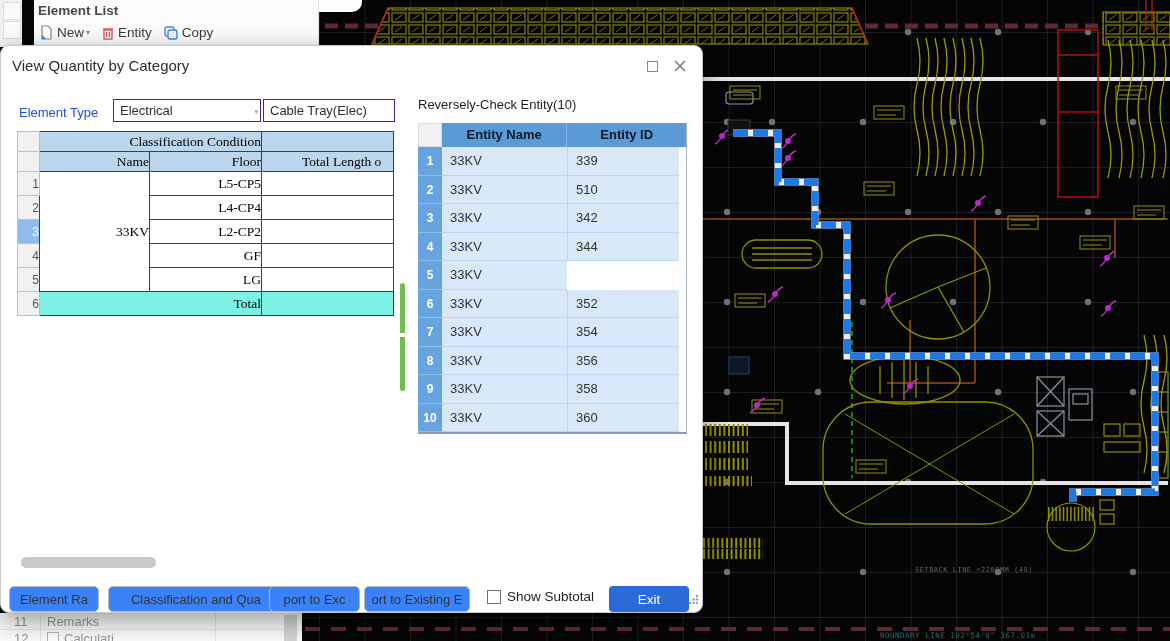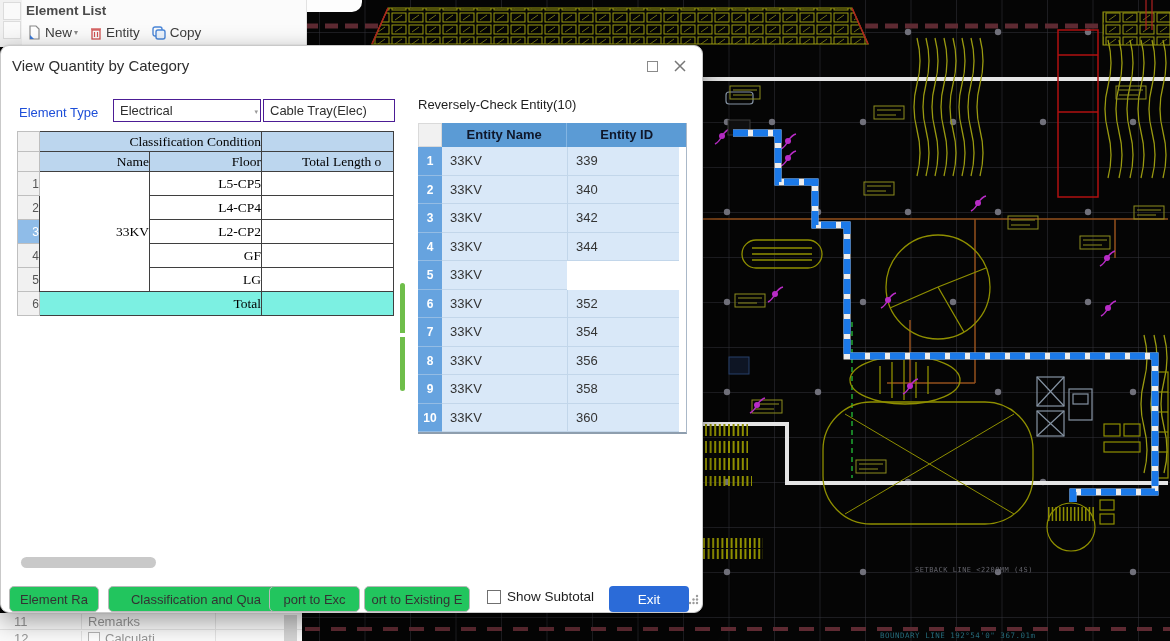--- a/index.html
+++ b/index.html
@@ -6,32 +6,32 @@
   .screen{position:relative;width:1170px;height:641px;overflow:hidden;background:#fff;
           font-family:"Liberation Sans",sans-serif;-webkit-font-smoothing:antialiased;}
   svg text{font-family:"DejaVu Sans Mono",monospace;}
 
   
   .cad{position:absolute;left:0;top:0;z-index:0;}
 
   
   .left-strip{position:absolute;left:0;top:0;width:22px;height:47px;background:#F1F1F1;z-index:2;}
   .left-strip .box{position:absolute;left:3px;width:16px;height:16px;background:#FAFAFA;border:1px solid #DCDCDC;}
-  .el-panel{position:absolute;left:22px;top:0;width:284px;height:47px;background:#FBFBFB;z-index:2;
+  .el-panel{position:absolute;left:34px;top:0;width:284px;height:47px;background:#FBFBFB;z-index:2;
             border-right:1px solid #E2E2E2;text-align:center;}
   .el-title{position:absolute;left:4px;top:3px;font-size:13.5px;font-weight:bold;color:#4A4A4A;}
   .el-toolbar{position:absolute;left:2px;top:24px;display:flex;align-items:center;gap:4px;font-size:13.5px;color:#3C3C3C;}
   .tbtn{display:flex;align-items:center;gap:4px;padding:1px 4px;cursor:default;}
   .caret{font-size:8px;color:#888;margin-left:-2px;}
   .corner-stub{position:absolute;left:300px;top:0;width:62px;height:12px;background:#FDFDFD;
                border-radius:0 0 10px 0;z-index:1;}
 
   
   .prop-panel{position:absolute;left:0;top:613px;width:302px;height:28px;background:#FBFBFB;z-index:2;overflow:hidden;}
-  .prop-row{display:flex;height:16px;align-items:center;color:#979797;font-size:13px;border-bottom:1px solid #E4E4E4;gap:41px;}
+  .prop-row{display:flex;height:16px;align-items:center;color:#979797;font-size:13px;border-bottom:1px solid #E4E4E4;}
   .prop-num{width:40px;padding-left:14px;box-sizing:border-box;}
   .prop-label{flex:1;border-left:1px solid #E4E4E4;padding-left:6px;display:flex;align-items:center;gap:5px;}
   .prop-vline{width:86px;border-left:1px solid #E4E4E4;height:100%;}
   .mini-check{width:10px;height:10px;border:1px solid #B5B5B5;background:#fff;flex:none;}
   .prop-scroll{position:absolute;left:284px;top:2px;width:13px;height:26px;background:#D4D4D4;}
 
   
   .dialog{position:absolute;left:0;top:45px;width:703px;height:568px;background:#fff;z-index:3;
           border:1px solid #C9C9C9;border-radius:9px;box-sizing:border-box;
           box-shadow:0 8px 26px rgba(0,0,0,.38), 0 0 0 1px rgba(0,0,0,.04);}
@@ -72,21 +72,21 @@
   .eh.name{width:125px;} .eh.id{width:120px;border-left:1px solid #83B5E3;box-sizing:border-box;}
   .erow{display:flex;height:28.5px;}
   .e-rn{width:24px;background:#66A3DF;color:#fff;font-weight:bold;font-size:12px;text-align:center;
         line-height:28.5px;border-bottom:1px solid #94BCE4;box-sizing:border-box;}
   .e-name{width:125px;background:#D9E8F8;color:#333;line-height:28.5px;padding-left:8px;
           border-bottom:1px solid #C2D6EA;box-sizing:border-box;}
   .e-id{width:112px;background:#D9E8F8;color:#333;line-height:28.5px;padding-left:8px;
         border-left:1px solid #C2D6EA;border-bottom:1px solid #C2D6EA;box-sizing:border-box;}
 
   
-  .fbtn{position:absolute;top:540px;height:26px;border:1px solid #B8B8B8;border-radius:5px;background:#22c55e;
+  .fbtn{position:absolute;top:540px;height:26px;border:1px solid #B8B8B8;border-radius:5px;background:#3b82f6;
         font-size:13px;color:#333;display:flex;align-items:center;justify-content:center;
         white-space:nowrap;overflow:hidden;box-sizing:border-box;}
   .chkwrap{position:absolute;top:543px;left:486px;display:flex;align-items:center;gap:6px;font-size:13.5px;color:#1E1E1E;}
   .chk{width:14px;height:14px;border:1.5px solid #707070;background:#fff;box-sizing:border-box;}
   .exit{position:absolute;top:540px;left:608px;width:80px;height:26px;background:#2B6BD8;color:#fff;
         border-radius:4px;font-size:13.5px;display:flex;align-items:center;justify-content:center;}
   .grip{position:absolute;right:3px;bottom:3px;}
 </style>
 </head>
 <body>
@@ -433,21 +433,21 @@
         <div class="eh id">Entity ID</div>
       </div>
       <div class="erow">
         <div class="e-rn">1</div>
         <div class="e-name">33KV</div>
         <div class="e-id">339</div>
       </div>
       <div class="erow">
         <div class="e-rn">2</div>
         <div class="e-name">33KV</div>
-        <div class="e-id">340</div>
+        <div class="e-id">510</div>
       </div>
       <div class="erow">
         <div class="e-rn">3</div>
         <div class="e-name">33KV</div>
         <div class="e-id">342</div>
       </div>
       <div class="erow">
         <div class="e-rn">4</div>
         <div class="e-name">33KV</div>
         <div class="e-id">344</div>

